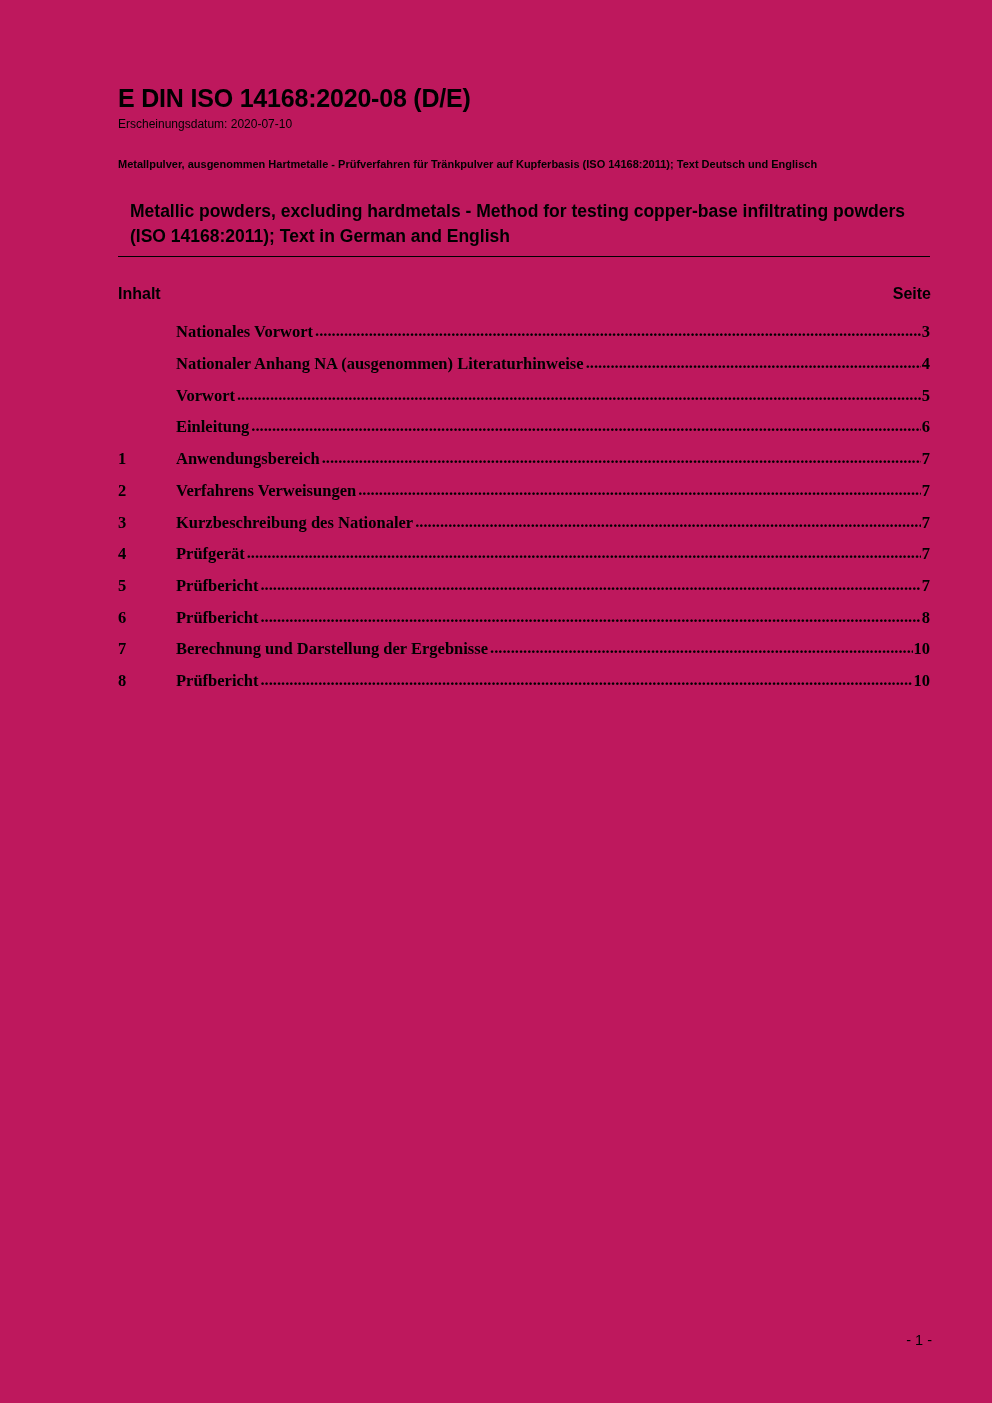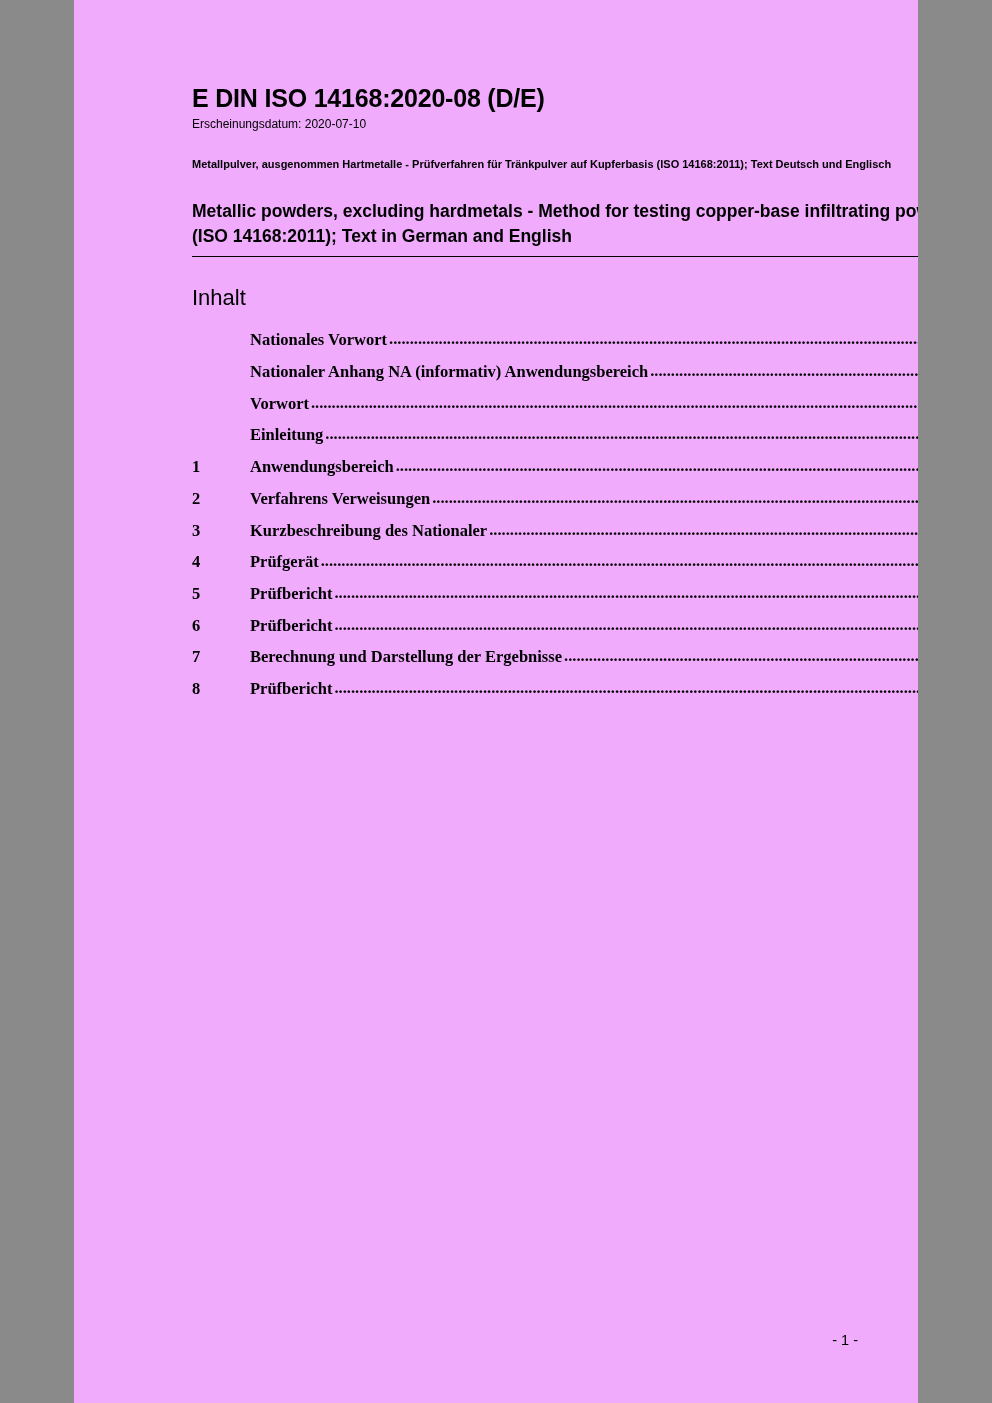--- a/index.html
+++ b/index.html
@@ -1,23 +1,23 @@
 <!DOCTYPE html>
 <html><head>
 <meta charset="utf-8">
 <style>
   html, body {
     margin: 0;
     padding: 0;
     background: #8a8a8a;
   }
   .page {
-    width: 844px;
+    width: 992px;
     height: 1403px;
-    background: #f0abfc;
+    background: #be185d;
     position: relative;
     margin: 0 auto;
     box-sizing: border-box;
     font-family: "Liberation Serif", serif;
     color: #000000;
     overflow: hidden;
   }
   .content {
     position: absolute;
     left: 118px;
@@ -44,41 +44,41 @@
     font-size: 11px;
     line-height: 1.45;
     margin: 0 0 26px 0;
     max-width: 800px;
   }
   .title-en {
     font-family: "Liberation Sans", sans-serif;
     font-weight: bold;
     font-size: 17.5px;
     line-height: 1.45;
-    margin: 0 0 6px 0;
+    margin: 0 0 6px 12px;
     max-width: 805px;
   }
   .rule {
     border: none;
     border-top: 1px solid #000;
     margin: 6px 0 0 0;
     height: 0;
     width: 812px;
   }
   .toc-head {
     display: flex;
     align-items: baseline;
     justify-content: space-between;
     margin-top: 28px;
     margin-bottom: 14px;
   }
   .toc-head .inhalt {
     font-family: "Liberation Sans", sans-serif;
-    font-size: 22px;
-    font-weight: normal;
+    font-size: 16px;
+    font-weight: bold;
   }
   .toc-head .seite {
     font-family: "Liberation Sans", sans-serif;
     font-size: 16px;
     font-weight: bold;
     padding-right: 2px;
   }
   .toc {
     width: 812px;
     margin-top: 10px;
@@ -151,21 +151,21 @@
 
       <div class="toc-row front">
         <span class="num"></span>
         <span class="label">Nationales Vorwort</span>
         <span class="dots">.........................................................................................................................................................................................................</span>
         <span class="pg">3</span>
       </div>
 
       <div class="toc-row front">
         <span class="num"></span>
-        <span class="label">Nationaler Anhang NA (informativ)  Anwendungsbereich</span>
+        <span class="label">Nationaler Anhang NA (ausgenommen)  Literaturhinweise</span>
         <span class="dots">.........................................................................................................................................................................................................</span>
         <span class="pg">4</span>
       </div>
 
       <div class="toc-row front">
         <span class="num"></span>
         <span class="label">Vorwort</span>
         <span class="dots">.........................................................................................................................................................................................................</span>
         <span class="pg">5</span>
       </div>

